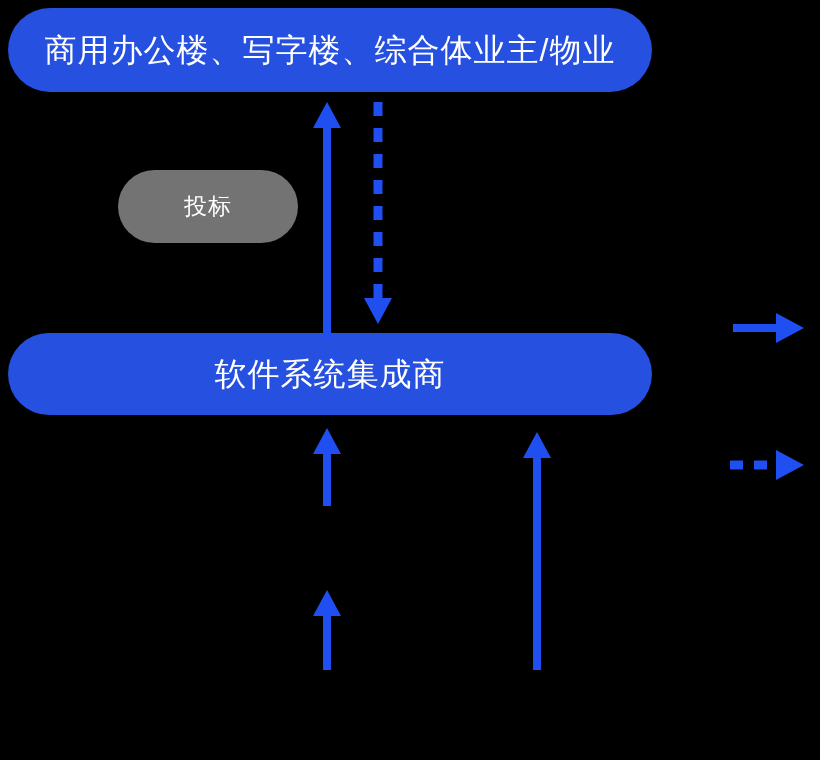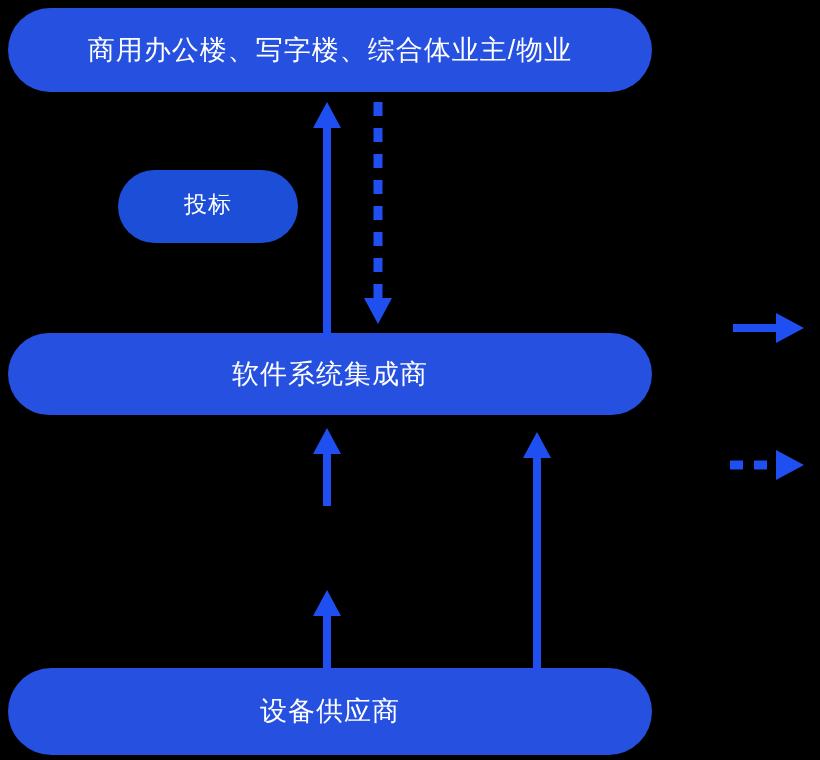--- a/index.html
+++ b/index.html
@@ -24,29 +24,28 @@
     justify-content: center;
     color: #ffffff;
     box-sizing: border-box;
     text-align: center;
     white-space: nowrap;
     line-height: 1;
   }
   .node-primary {
     background: #2550E0;
     border-radius: 44px;
-    font-size: 27px;
+    font-size: 32px;
     letter-spacing: 1px;
   }
   .node-secondary {
-    background: #1d4ed8;
+    background: #737373;
     border-radius: 38px;
     font-size: 23px;
     letter-spacing: 1px;
-    font-family: Liberation Mono, monospace;
   }
 
   
   #node-owners  { left: 8px;   top: 8px;   width: 644px; height: 84px; }
   
   #node-bid     { left: 118px; top: 170px; width: 180px; height: 73px; }
   
   #node-integrator { left: 8px; top: 333px; width: 644px; height: 82px; }
   
   #node-distributor { left: 188px; top: 508px; width: 278px; height: 74px; }
@@ -65,21 +64,20 @@
 
 <div id="canvas">
 
   <div class="node node-primary" id="node-owners">商用办公楼、写字楼、综合体业主/物业</div>
 
   <div class="node node-secondary" id="node-bid">投标</div>
 
   <div class="node node-primary" id="node-integrator">软件系统集成商</div>
 
 
-  <div class="node node-primary" id="node-supplier">设备供应商</div>
 
   <div class="arrow" style="left:307px; top:100px; width:40px; height:238px;">
     <svg width="40" height="238" viewBox="0 0 40 238">
       <line x1="20" y1="238" x2="20" y2="22" stroke="#1F4FF0" stroke-width="8"></line>
       <polygon points="20,2 34,28 6,28" fill="#1F4FF0"></polygon>
     </svg>
   </div>
 
   <div class="arrow" style="left:358px; top:100px; width:40px; height:230px;">
     <svg width="40" height="230" viewBox="0 0 40 230">

